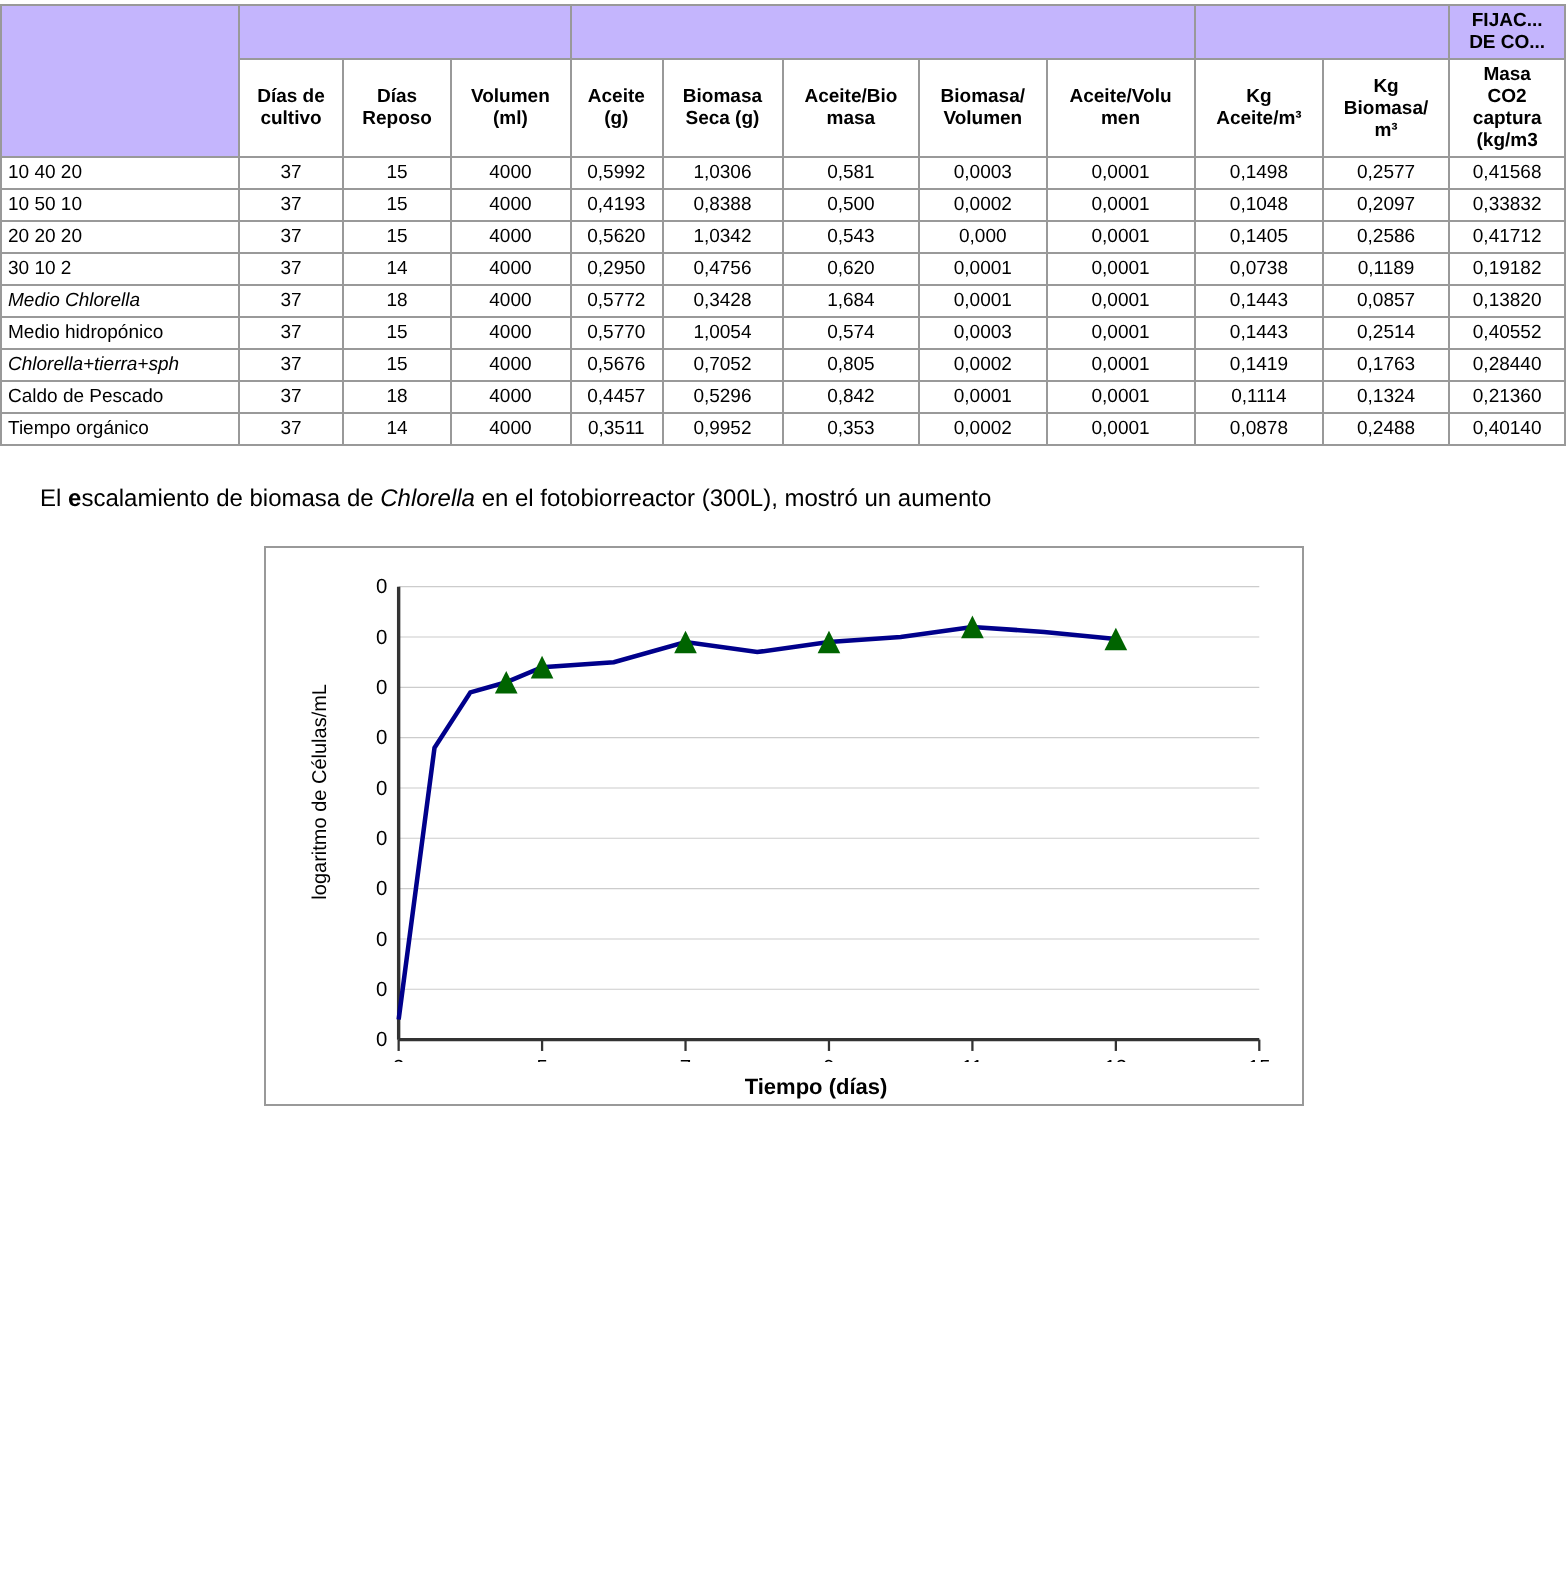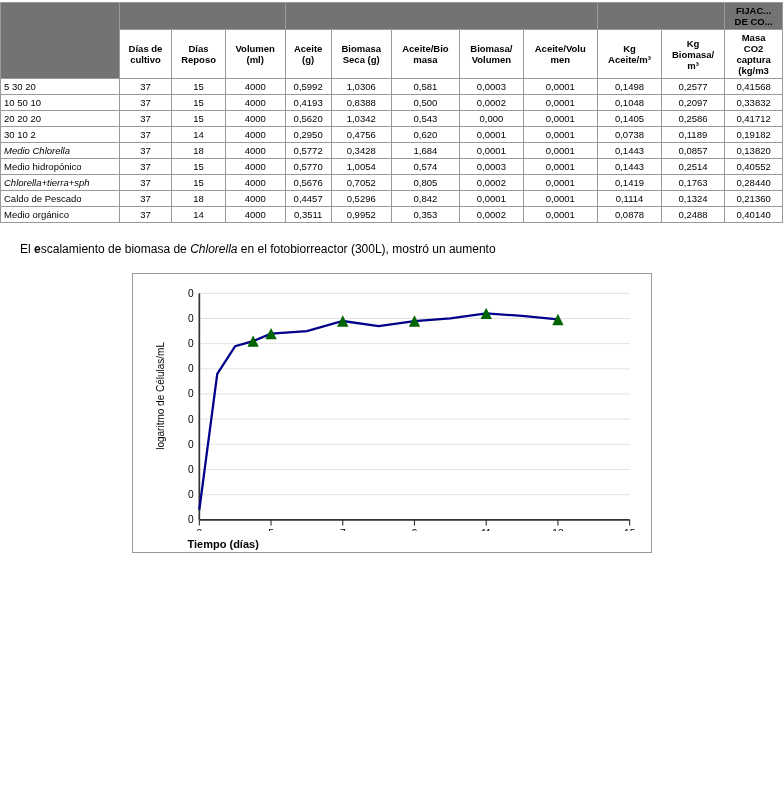--- a/index.html
+++ b/index.html
@@ -31,21 +31,21 @@
       vertical-align: middle;
       text-align: center;
     }
 
     table th {
       background: #fff;
       font-weight: bold;
     }
 
     .header-row-1 th {
-      background: #737373;
+      background: #c4b5fd;
     }
 
     .muestra-cell {
       text-align: left;
       font-size: 13px;
       font-weight: bold;
       vertical-align: middle;
     }
 
     .sample-name {
@@ -105,21 +105,21 @@
         <th>Aceite/Bio<br>masa</th>
         <th>Biomasa/<br>Volumen</th>
         <th>Aceite/Volu<br>men</th>
         <th>Kg<br>Aceite/m³</th>
         <th>Kg<br>Biomasa/<br>m³</th>
         <th class="clip-right">Masa<br>CO2<br>captura<br>(kg/m3</th>
       </tr>
     </thead>
     <tbody id="table-body">
     <tr>
-          <td class="sample-name">5 30 20</td>
+          <td class="sample-name">10 40 20</td>
           <td>37</td>
           <td>15</td>
           <td>4000</td>
           <td>0,5992</td>
           <td>1,0306</td>
           <td>0,581</td>
           <td>0,0003</td>
           <td>0,0001</td>
           <td>0,1498</td>
           <td>0,2577</td>
@@ -217,21 +217,21 @@
           <td>0,4457</td>
           <td>0,5296</td>
           <td>0,842</td>
           <td>0,0001</td>
           <td>0,0001</td>
           <td>0,1114</td>
           <td>0,1324</td>
           <td class="clip-right">0,21360</td>
         </tr>
         <tr>
-          <td class="sample-name">Medio orgánico</td>
+          <td class="sample-name">Tiempo orgánico</td>
           <td>37</td>
           <td>14</td>
           <td>4000</td>
           <td>0,3511</td>
           <td>0,9952</td>
           <td>0,353</td>
           <td>0,0002</td>
           <td>0,0001</td>
           <td>0,0878</td>
           <td>0,2488</td>
@@ -247,21 +247,21 @@
   </p>
 </div>
 
 <div class="chart-section">
   <div class="chart-container">
 
     <div style="position:absolute; left:0px; top:0; bottom:35px; width:55px; display:flex; align-items:center; justify-content:center;">
       <span style="writing-mode:vertical-rl; transform:rotate(180deg); font-size:10px; white-space:nowrap;">logaritmo  de Células/mL</span>
     </div>
 
-    <div style="position:absolute; bottom:2px; left:55px; right:22px; text-align:left;">
+    <div style="position:absolute; bottom:2px; left:55px; right:22px; text-align:center;">
       <span style="font-size:11px; font-weight:bold;">Tiempo (días)</span>
     </div>
 
     <svg style="position:absolute; left:55px; top:8px; right:10px; bottom:35px;" viewBox="0 0 400 220" preserveAspectRatio="none" id="chart-svg">
 
     <line x1="10" x2="390" y1="210" y2="210" stroke="#ccc" stroke-width="0.5"></line>
         <text x="5" y="213" text-anchor="end" font-size="9">12,00</text>
         <line x1="10" x2="390" y1="187.77777777777777" y2="187.77777777777777" stroke="#ccc" stroke-width="0.5"></line>
         <text x="5" y="190.77777777777777" text-anchor="end" font-size="9">12,50</text>
         <line x1="10" x2="390" y1="165.55555555555554" y2="165.55555555555554" stroke="#ccc" stroke-width="0.5"></line>

